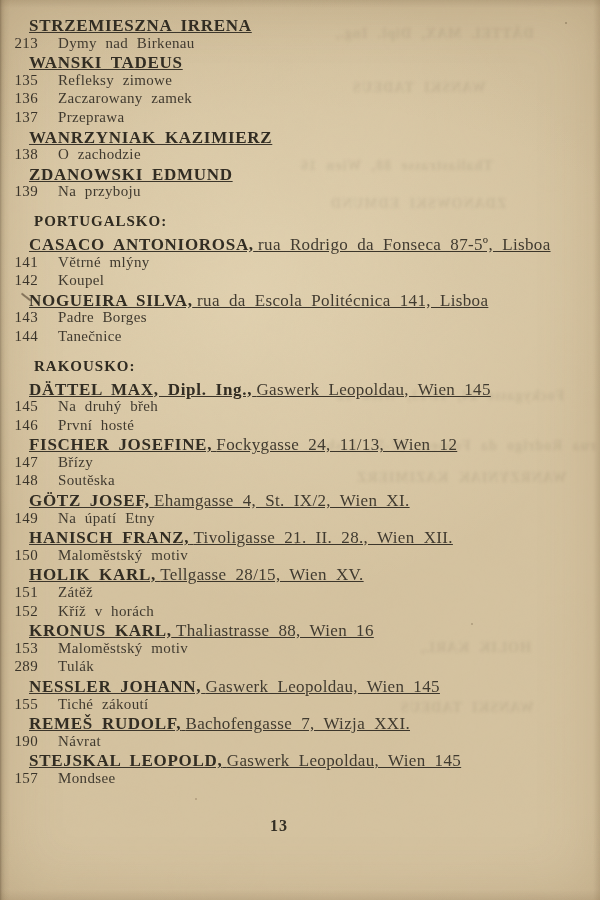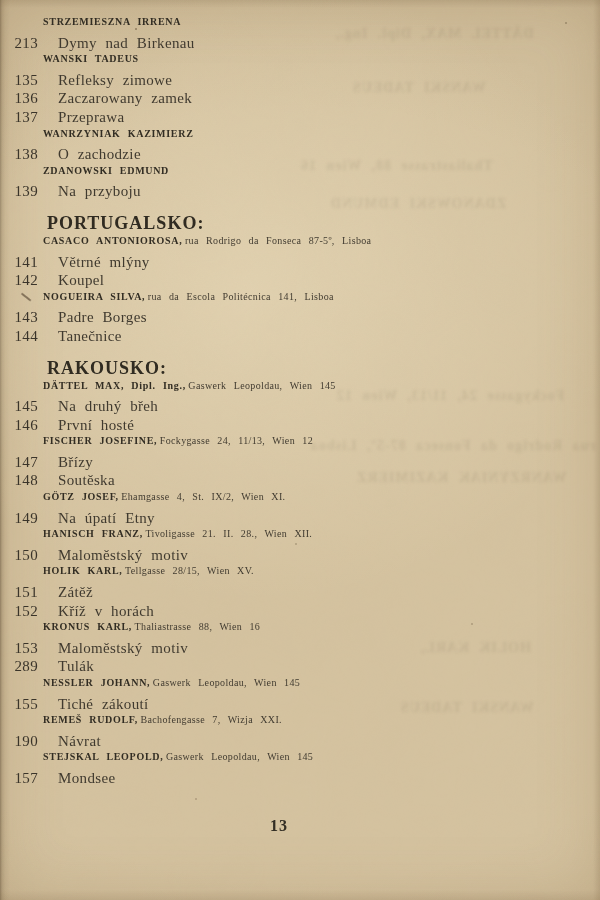--- a/index.html
+++ b/index.html
@@ -18,24 +18,24 @@
       #d5c3a0;
     box-shadow: inset 0 0 60px rgba(150,122,82,0.28);
     font-family:"Liberation Serif","DejaVu Serif",serif;
     color:#3c362b;
   }
   .grain{position:absolute;inset:0;pointer-events:none;opacity:.55;}
   .content{position:absolute;top:16px;left:0;right:0;}
   .work-line{display:flex;align-items:baseline;height:18.6px;font-size:15px;letter-spacing:.35px;word-spacing:4.5px;}
   .num{width:38px;text-align:right;flex:0 0 38px;color:#3a342a;}
   .title{margin-left:20px;color:#403a2f;}
-  .entry-header{height:18.6px;padding-left:43px;font-size:10px;white-space:nowrap;}
+  .entry-header{height:18.6px;padding-left:29px;font-size:17px;white-space:nowrap;text-decoration:underline;}
   .entry-name{font-weight:bold;letter-spacing:.7px;word-spacing:4px;color:#322d23;}
   .entry-address{letter-spacing:.35px;word-spacing:4.5px;color:#413b30;}
-  .section-heading{height:20px;padding-left:47px;margin:11px 0 2px 0;font-size:18px;font-weight:bold;letter-spacing:1px;color:#302b21;}
+  .section-heading{height:20px;padding-left:34px;margin:11px 0 2px 0;font-size:15px;font-weight:bold;letter-spacing:1px;color:#302b21;}
   .page-number{margin-top:28px;text-align:center;font-size:16px;font-weight:bold;letter-spacing:1px;color:#332e24;transform:translateX(-21px);}
   .ghost-layer{position:absolute;inset:0;pointer-events:none;overflow:hidden;}
   .ghost{
     position:absolute;
     transform:scaleX(-1);
     filter:blur(1.4px);
     color:rgba(72,58,38,0.10);
     font-weight:bold;font-size:14px;letter-spacing:1px;word-spacing:5px;
     white-space:nowrap;
   }

